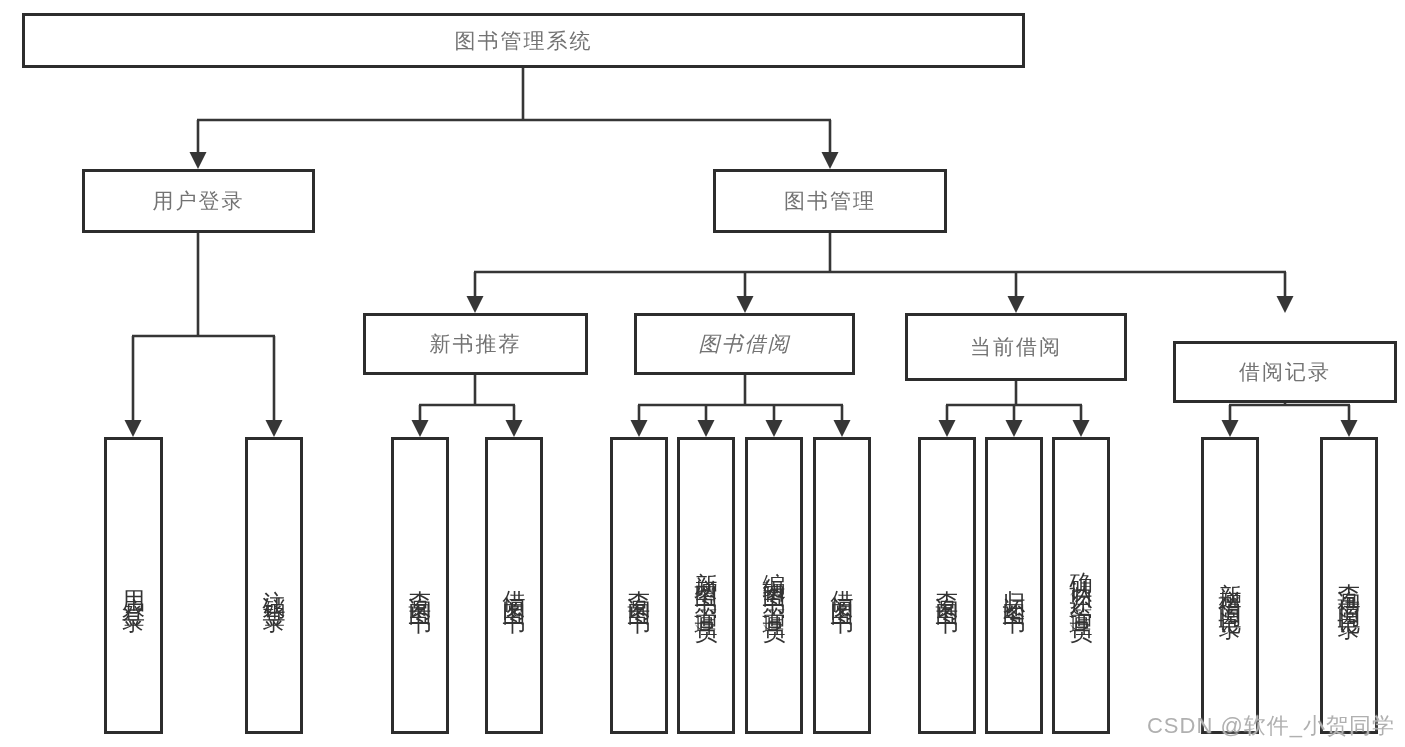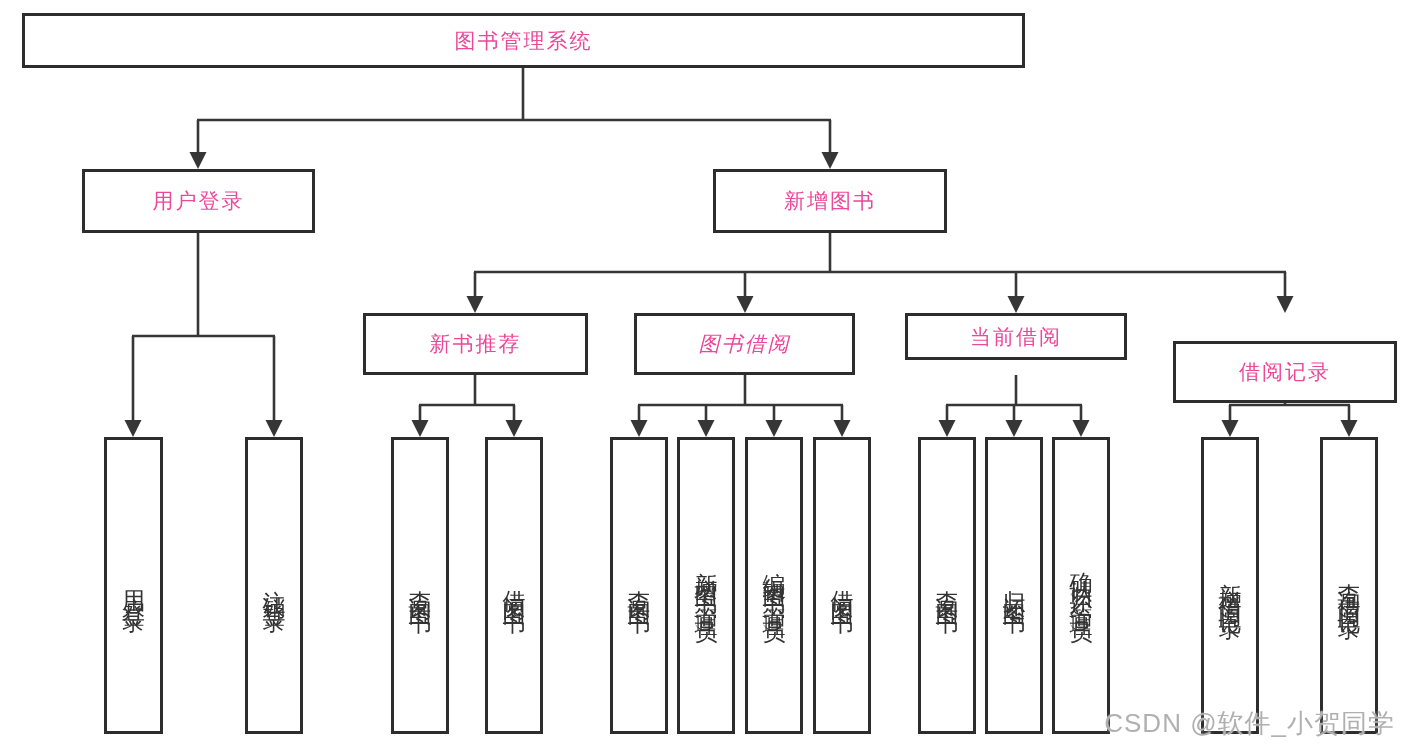--- a/index.html
+++ b/index.html
@@ -24,35 +24,35 @@
     box-sizing: border-box;
     border: 3px solid #2d2d2d;
     background: #ffffff;
     display: flex;
     align-items: center;
     justify-content: center;
   }
   .node.h-label span {
     font-size: 21px;
     letter-spacing: 2px;
-    color: #ec4899;
+    color: #737373;
     white-space: nowrap;
   }
   .node.leaf span {
     writing-mode: vertical-rl;
     font-size: 23px;
     letter-spacing: 7px;
     color: #333333;
     line-height: 1;
   }
   .watermark {
     position: absolute;
     right: 10px;
     bottom: 6px;
-    font-size: 26px;
+    font-size: 22px;
     color: #b0b0b0;
     letter-spacing: 1px;
     white-space: nowrap;
     text-shadow: 0 0 2px #ffffff;
   }
 </style>
 </head>
 <body>
 
 <div class="stage">
@@ -134,30 +134,30 @@
   </svg>
 
   <div class="node h-label" style="left:22px; top:13px; width:1003px; height:55px;">
     <span>图书管理系统</span>
   </div>
 
   <div class="node h-label" style="left:82px; top:169px; width:233px; height:64px;">
     <span>用户登录</span>
   </div>
   <div class="node h-label" style="left:713px; top:169px; width:234px; height:64px;">
-    <span>新增图书</span>
+    <span>图书管理</span>
   </div>
 
   <div class="node h-label" style="left:363px; top:313px; width:225px; height:62px;">
     <span>新书推荐</span>
   </div>
   <div class="node h-label" style="left:634px; top:313px; width:221px; height:62px;font-style:italic;">
     <span>图书借阅</span>
   </div>
-  <div class="node h-label" style="left:905px; top:313px; width:222px; height:47px;">
+  <div class="node h-label" style="left:905px; top:313px; width:222px; height:68px;">
     <span>当前借阅</span>
   </div>
   <div class="node h-label" style="left:1173px; top:313px; width:224px; height:62px;margin-top:28px;">
     <span>借阅记录</span>
   </div>
 
   <div class="node leaf" style="left:104px; top:437px; width:59px; height:297px;">
     <span>用户登录</span>
   </div>
   <div class="node leaf" style="left:245px; top:437px; width:58px; height:297px;">

